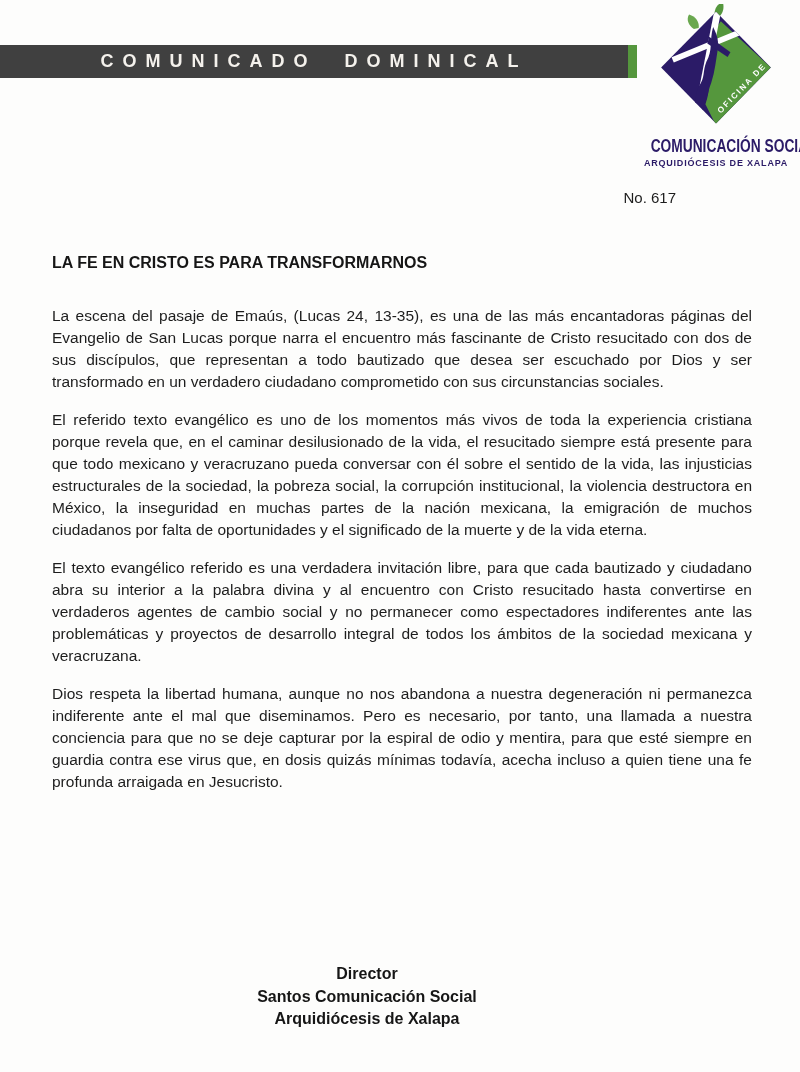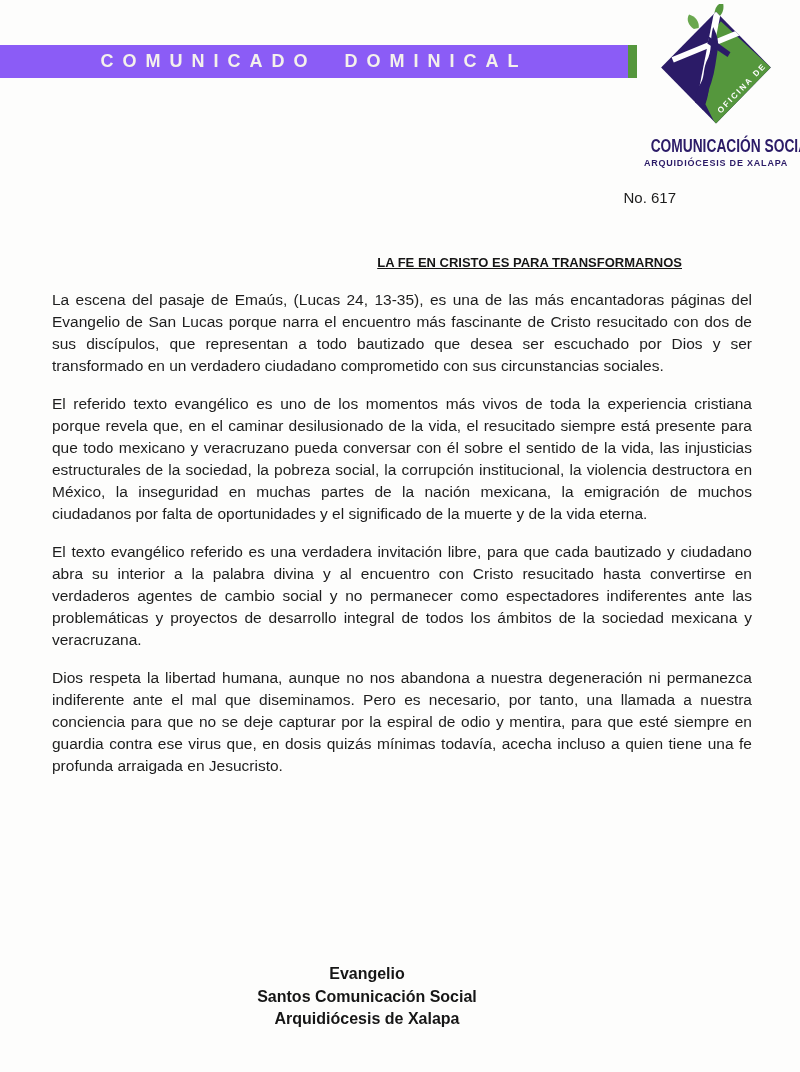--- a/index.html
+++ b/index.html
@@ -13,21 +13,21 @@
   }
   .page { position:absolute; inset:0; }
 
   
   .banner-row {
     position:absolute; top:45px; left:0;
     width:637px; height:33px;
     display:flex;
   }
   .banner-bar {
-    flex:1; background:#8b5cf6;
+    flex:1; background:#404040;
     display:flex; align-items:center; justify-content:center;
   }
   .banner-bar span {
     color:#f4f1ec; font-weight:bold; font-size:18px;
     letter-spacing:9px; word-spacing:14px; white-space:nowrap;
   }
   .banner-cap { width:9px; background:#55973d; }
 
   
   .logo-block {
@@ -47,28 +47,27 @@
 
   
   .meta {
     position:absolute; top:187px; right:124px;
     text-align:center; font-size:15px; line-height:21px;
   }
 
   
   .doc-title {
     position:absolute; top:252px; left:52px; width:630px;
-    text-align:right; font-weight:bold; font-size:13px; line-height:22px;
+    text-align:left; font-weight:bold; font-size:16px; line-height:22px;
     color:#161616;
-    text-decoration:underline;
   }
 
   
   .body-text {
-    position:absolute; top:289px; left:52px; width:700px;
+    position:absolute; top:305px; left:52px; width:700px;
     font-size:15.5px; line-height:22px; text-align:justify;
     color:#1d1d1d;
   }
   .body-text p { margin:0 0 16px 0; }
 
   
   .signature {
     position:absolute; top:963px; left:52px; width:630px;
     text-align:center; font-weight:bold; font-size:16px; line-height:22.5px;
     color:#161616;
@@ -124,18 +123,18 @@
   </div>
 
   <main class="body-text">
     <p>La escena del pasaje de Emaús, (Lucas 24, 13-35), es una de las más encantadoras páginas del Evangelio de San Lucas porque narra el encuentro más fascinante de Cristo resucitado con dos de sus discípulos, que representan a todo bautizado que desea ser escuchado por Dios y ser transformado en un verdadero ciudadano comprometido con sus circunstancias sociales.</p>
     <p>El referido texto evangélico es uno de los momentos más vivos de toda la experiencia cristiana porque revela que, en el caminar desilusionado de la vida, el resucitado siempre está presente para que todo mexicano y veracruzano pueda conversar con él sobre el sentido de la vida, las injusticias estructurales de la sociedad, la pobreza social, la corrupción institucional, la violencia destructora en México, la inseguridad en muchas partes de la nación mexicana, la emigración de muchos ciudadanos por falta de oportunidades y el significado de la muerte y de la vida eterna.</p>
     <p>El texto evangélico referido es una verdadera invitación libre, para que cada bautizado y ciudadano abra su interior a la palabra divina y al encuentro con Cristo resucitado hasta convertirse en verdaderos agentes de cambio social y no permanecer como espectadores indiferentes ante las problemáticas y proyectos de desarrollo integral de todos los ámbitos de la sociedad mexicana y veracruzana.</p>
     <p>Dios respeta la libertad humana, aunque no nos abandona a nuestra degeneración ni permanezca indiferente ante el mal que diseminamos. Pero es necesario, por tanto, una llamada a nuestra conciencia para que no se deje capturar por la espiral de odio y mentira, para que esté siempre en guardia contra ese virus que, en dosis quizás mínimas todavía, acecha incluso a quien tiene una fe profunda arraigada en Jesucristo.</p>
   </main>
 
   <div class="signature">
-    <div>Evangelio</div>
+    <div>Director</div>
     <div>Santos Comunicación Social</div>
     <div>Arquidiócesis de Xalapa</div>
   </div>
 
 </div>
 
 </body></html>

